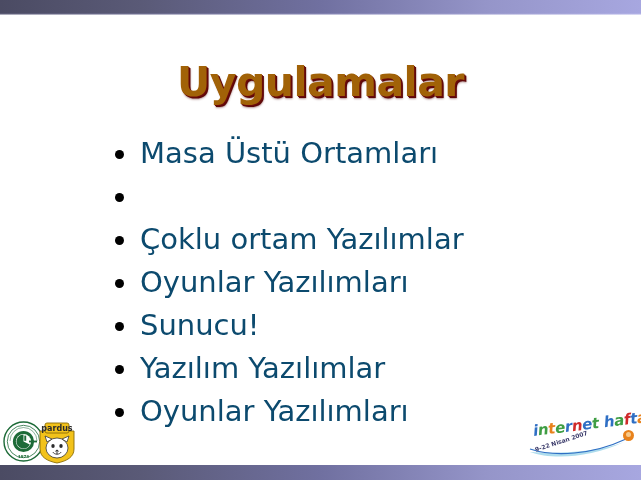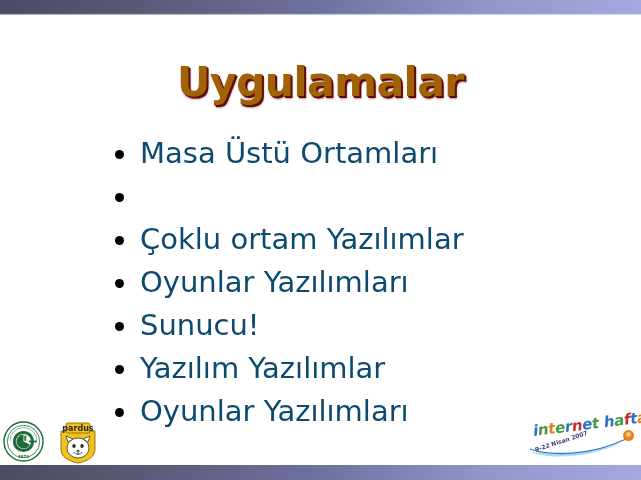--- a/index.html
+++ b/index.html
@@ -98,21 +98,21 @@
   
   .logo-univ {
     position: absolute;
     left: 3px;
     top: 421px;
     width: 41px;
     height: 41px;
   }
   .logo-pardus {
     position: absolute;
-    left: 57px;
+    left: 36px;
     top: 420px;
     width: 42px;
     height: 44px;
   }
 
   
   .logo-ih {
     position: absolute;
     left: 528px;
     top: 418px;

